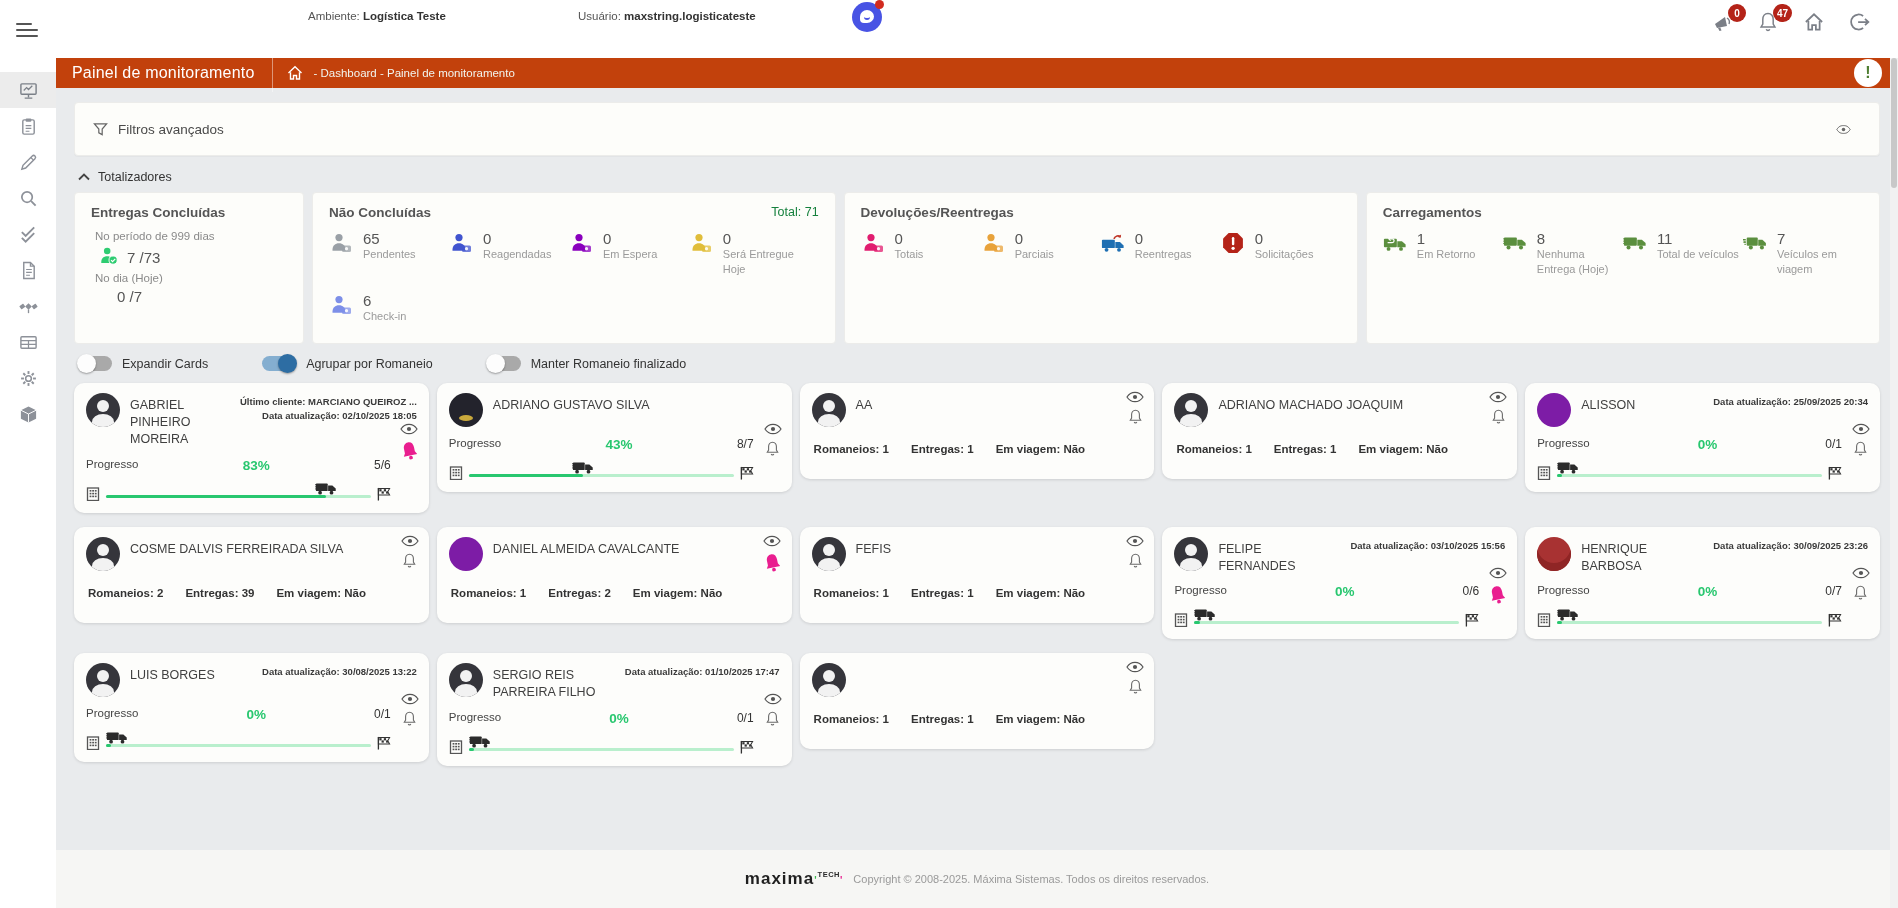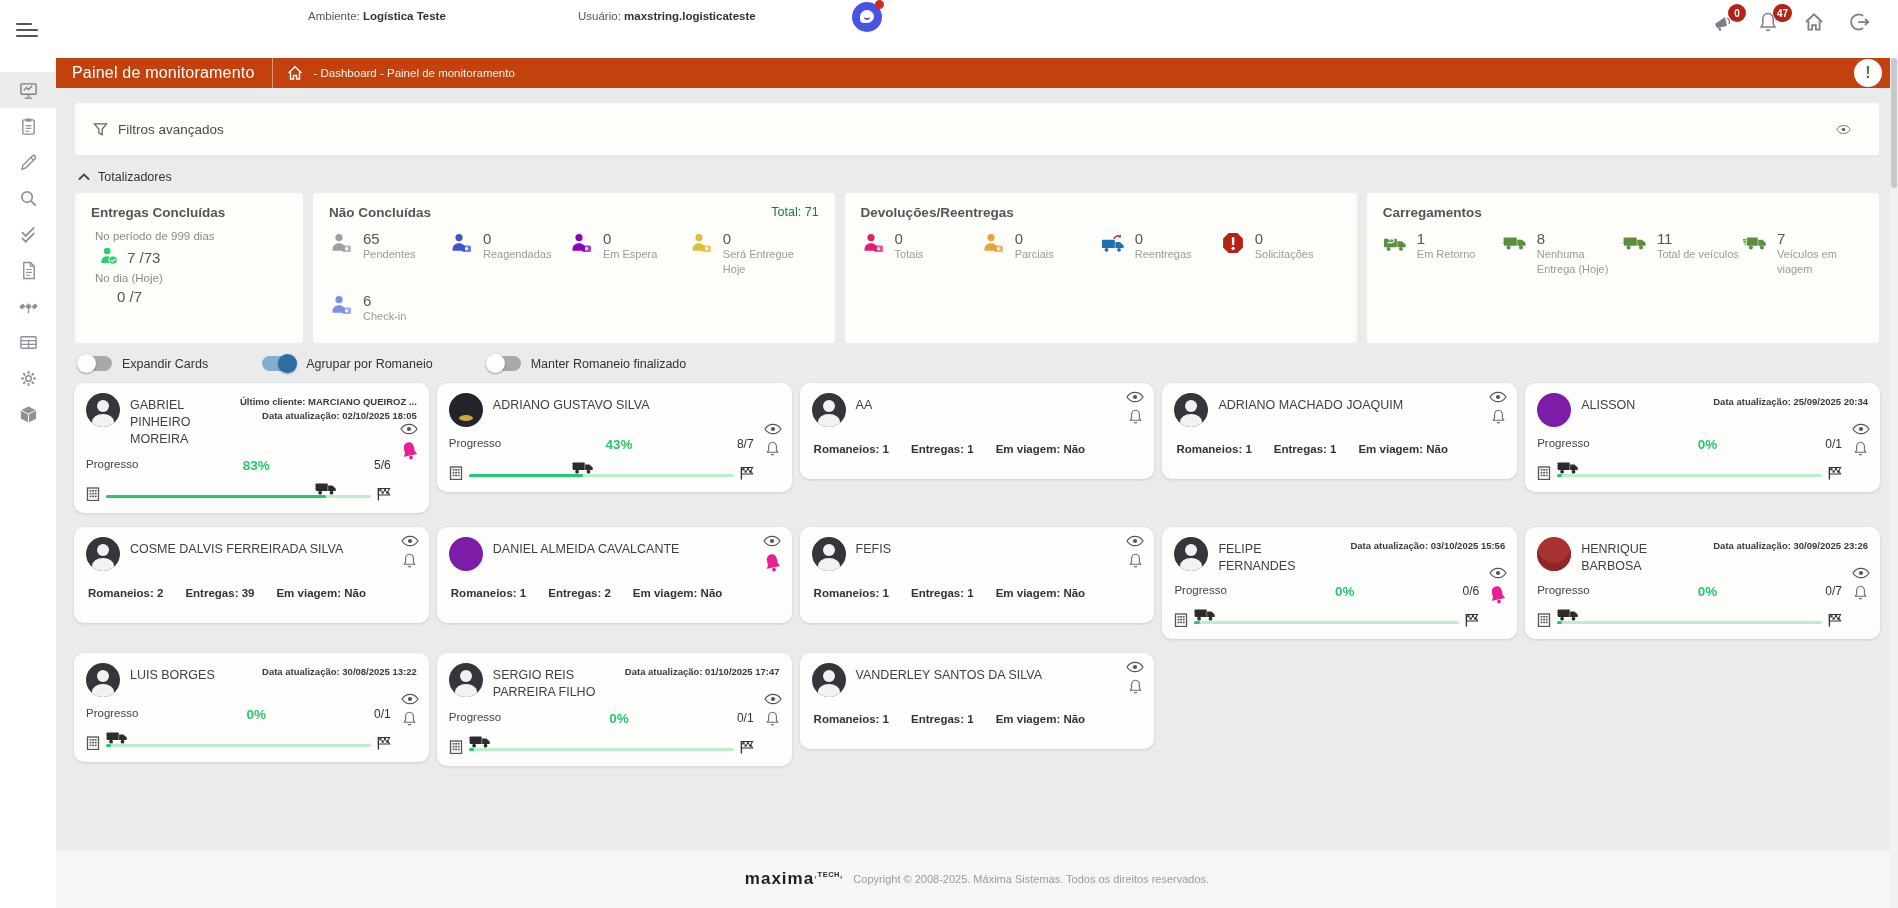--- a/index.html
+++ b/index.html
@@ -1022,21 +1022,20 @@
         </div>
         <svg class="ic pb-flag">
                   <use href="#i-flag"></use>
                 </svg>
       </div>
     </div>
   </div>
           <div class="dcard t-simple">
     <div class="dcard-top">
       <div class="avatar av-default"></div>
-      <div class="dname">VANDERLEY SANTOS DA SILVA</div>
 
     </div>
     <div class="dicons pos-top">
       <svg class="ic eye-btn">
                 <use href="#i-eye"></use>
               </svg>
       <svg class="ic bell-btn">
                 <use href="#i-bell-line"></use>
               </svg>
     </div>

